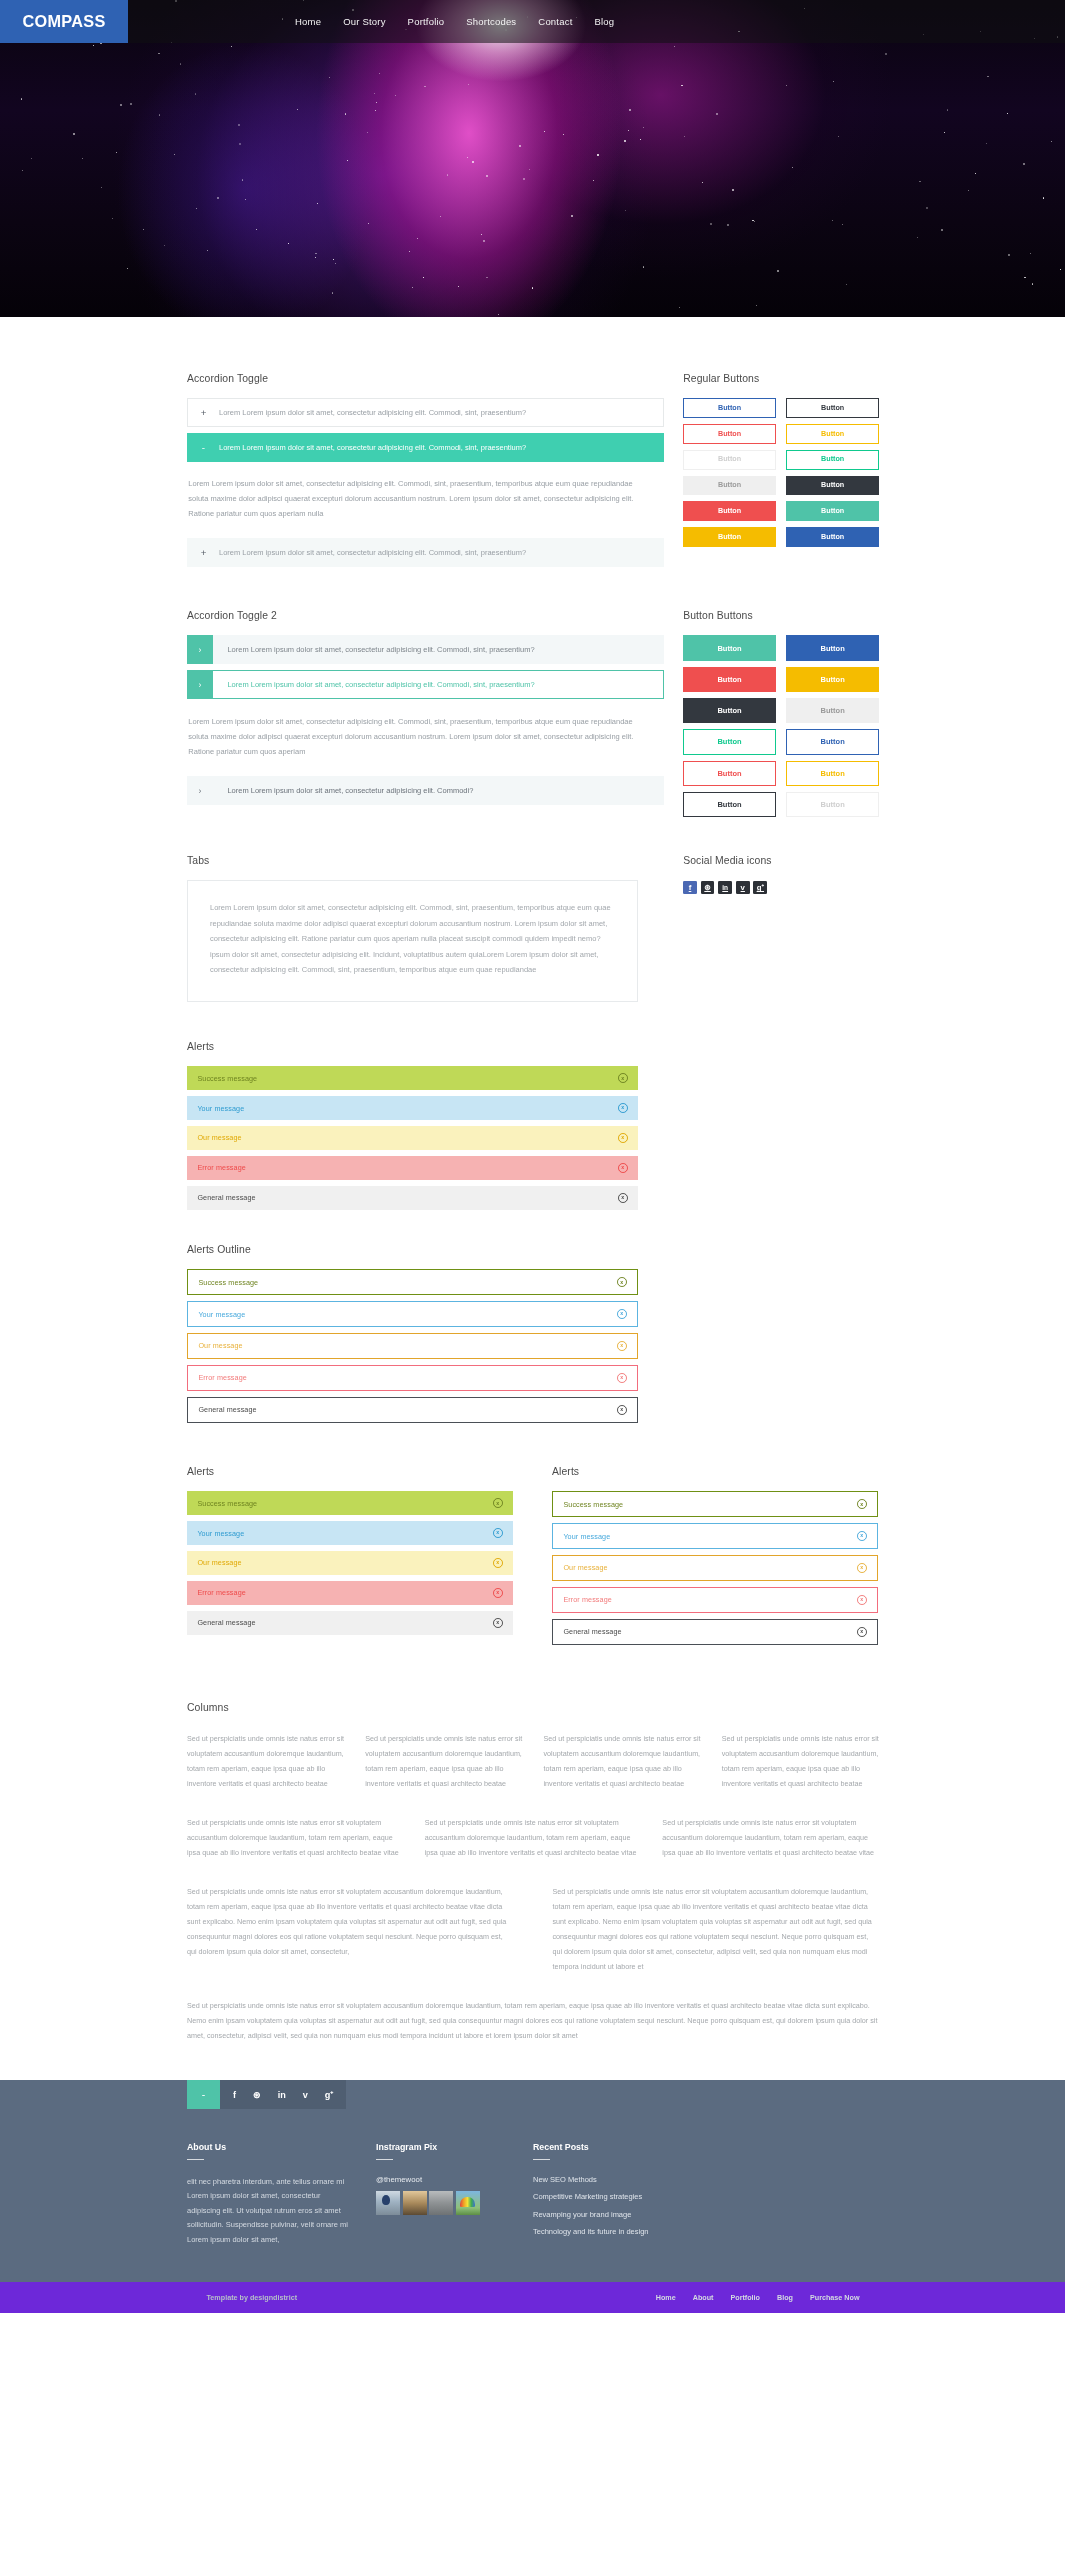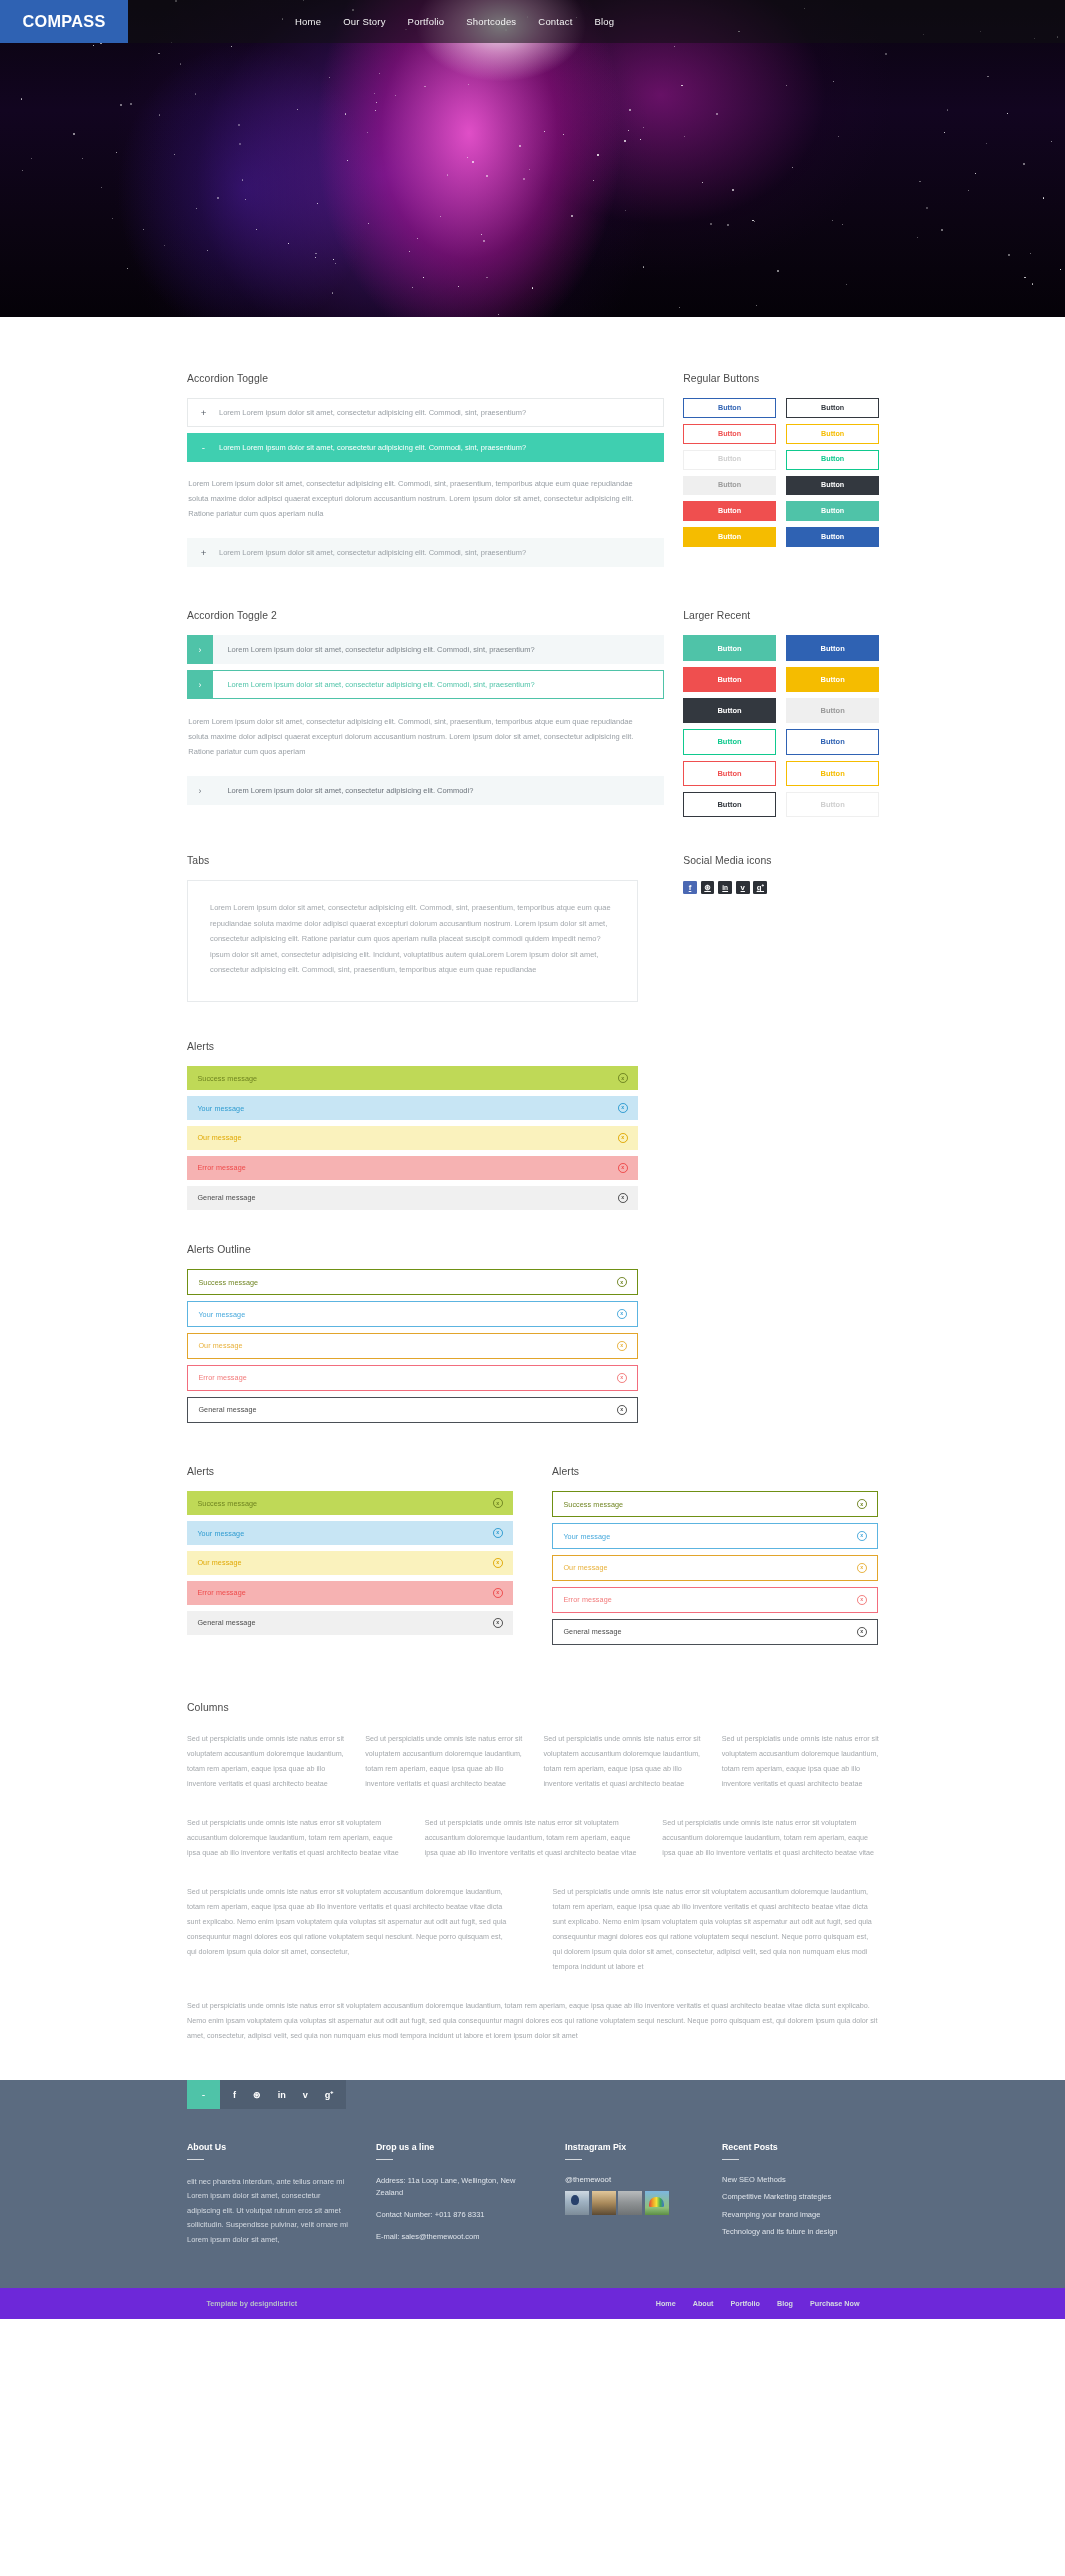--- a/index.html
+++ b/index.html
@@ -445,21 +445,21 @@
           <span class="acc2-main">Lorem Lorem ipsum dolor sit amet, consectetur adipisicing elit. Commodi, sint, praesentium?</span>
         </div>
         <div class="acc-body">Lorem Lorem ipsum dolor sit amet, consectetur adipisicing elit. Commodi, sint, praesentium, temporibus atque eum quae repudiandae soluta maxime dolor adipisci quaerat excepturi dolorum accusantium nostrum. Lorem ipsum dolor sit amet, consectetur adipisicing elit. Ratione pariatur cum quos aperiam</div>
         <div class="acc2-item acc2-c">
           <span class="acc2-tab plain">›</span>
           <span class="acc2-main">Lorem Lorem ipsum dolor sit amet, consectetur adipisicing elit. Commodi?</span>
         </div>
       </div>
 
       <div class="col-right">
-        <div class="sect-title">Larger Recent</div>
+        <div class="sect-title">Button Buttons</div>
         <div class="btn-grid">
           <button class="btn lg s-teal">Button</button>
           <button class="btn lg s-blue">Button</button>
           <button class="btn lg s-red">Button</button>
           <button class="btn lg s-amber">Button</button>
           <button class="btn lg s-dark">Button</button>
           <button class="btn lg s-mute">Button</button>
           <button class="btn lg o-green">Button</button>
           <button class="btn lg o-blue">Button</button>
           <button class="btn lg o-red">Button</button>
@@ -634,27 +634,20 @@
       </div>
     </div>
 
     <div class="fcols">
       <div class="fcol c1">
         <div class="fh">About Us</div>
         <div class="fh-rule"></div>
         <div class="ftext">elit nec pharetra interdum, ante tellus ornare mi Lorem ipsum dolor sit amet, consectetur adipiscing elit. Ut volutpat rutrum eros sit amet sollicitudin. Suspendisse pulvinar, velit ornare mi Lorem ipsum dolor sit amet,</div>
       </div>
 
-      <div class="fcol c2">
-        <div class="fh">Drop us a line</div>
-        <div class="fh-rule"></div>
-        <div class="fline">Address: 11a Loop Lane, Wellington, New Zealand</div>
-        <div class="fline">Contact Number: +011 876 8331</div>
-        <div class="fline">E-mail: sales@themewoot.com</div>
-      </div>
 
       <div class="fcol c4">
         <div class="fh">Instragram Pix</div>
         <div class="fh-rule"></div>
         <div class="fhandle">@themewoot</div>
         <div class="pix">
           <div class="p1"></div>
           <div class="p2"></div>
           <div class="p3"></div>
           <div class="p4"></div>

